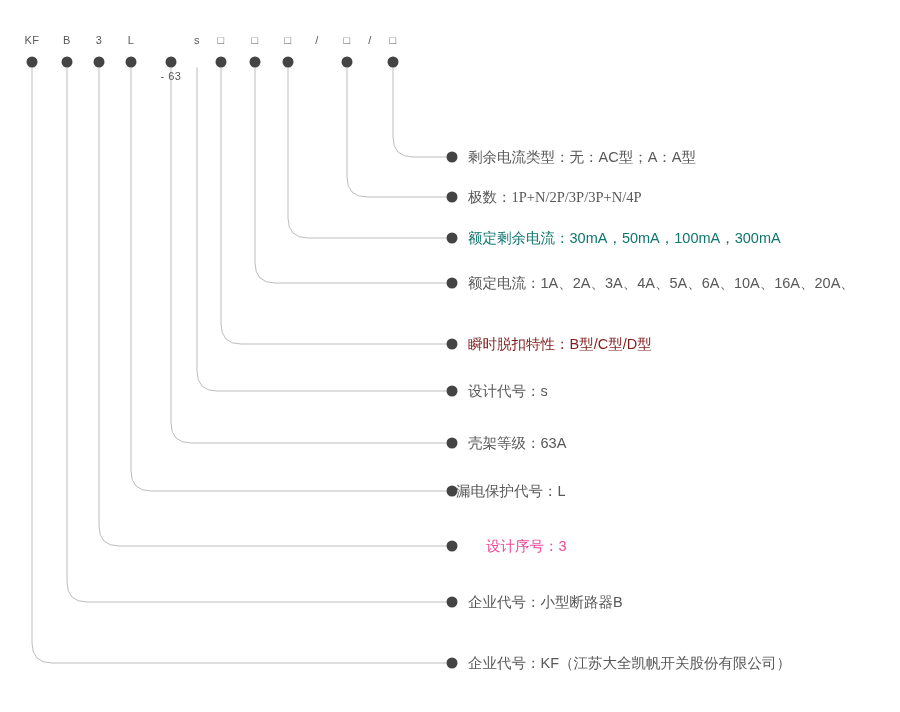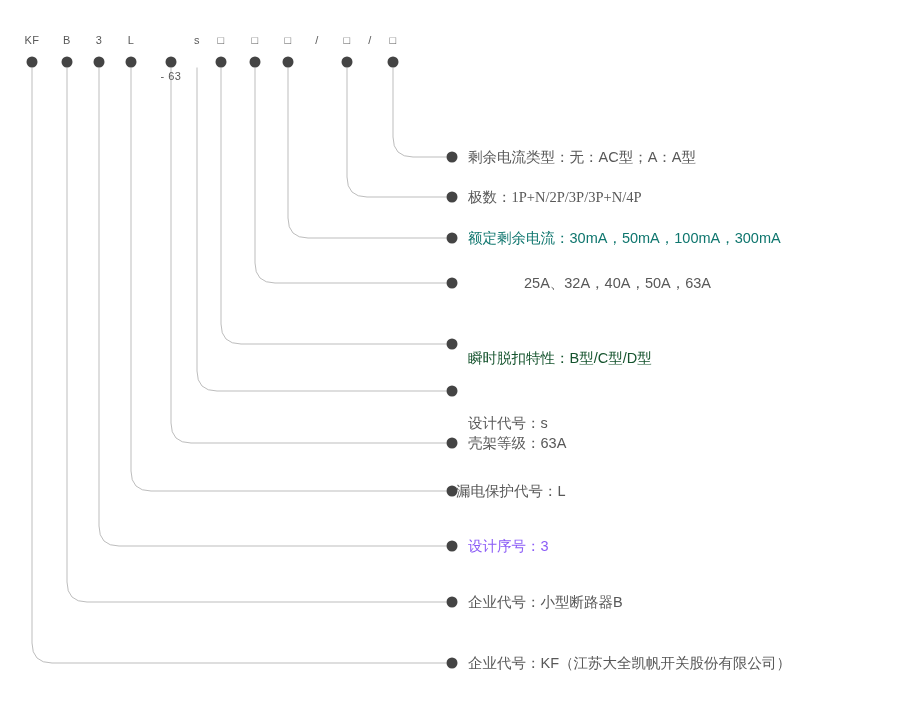--- a/index.html
+++ b/index.html
@@ -84,21 +84,21 @@
     <div class="code-char" style="left: 288px; top: 34px; color: rgb(88, 88, 88);">□</div>
     <div class="code-char" style="left: 317px; top: 34px; color: rgb(88, 88, 88);">/</div>
     <div class="code-char" style="left: 347px; top: 34px; color: rgb(88, 88, 88);">□</div>
     <div class="code-char" style="left: 370px; top: 34px; color: rgb(88, 88, 88);">/</div>
     <div class="code-char" style="left: 393px; top: 34px; color: rgb(88, 88, 88);">□</div>
   </div>
 <div id="label-layer">
     <div class="label-text" style="left: 468px; color: rgb(88, 88, 88); top: 147px;"><span>剩余电流类型：无：AC型；A：A型</span></div>
     <div class="label-text" style="left: 468px; color: rgb(88, 88, 88); top: 187px; font-family: Liberation Serif, serif;"><span>极数：1P+N/2P/3P/3P+N/4P</span></div>
     <div class="label-text" style="left: 468px; color: #0f766e; top: 228px;"><span>额定剩余电流：30mA，50mA，100mA，300mA</span></div>
-    <div class="label-text" style="left: 468px; color: rgb(88, 88, 88); top: 273px;"><span class="sub-line">25A、32A，40A，50A，63A</span></div>
-    <div class="label-text" style="left: 468px; color: #14532d; top: 348px;"><span>瞬时脱扣特性：B型/C型/D型</span></div>
-    <div class="label-text" style="left: 468px; color: rgb(88, 88, 88); top: 381px; margin-top: 32px;"><span>设计代号：s</span></div>
+    <div class="label-text" style="left: 468px; color: rgb(88, 88, 88); top: 273px;"><span>额定电流：1A、2A、3A、4A、5A、6A、10A、16A、20A、</span></div>
+    <div class="label-text" style="left: 468px; color: #7f1d1d; top: 334px;"><span>瞬时脱扣特性：B型/C型/D型</span></div>
+    <div class="label-text" style="left: 468px; color: rgb(88, 88, 88); top: 381px;"><span>设计代号：s</span></div>
     <div class="label-text" style="left: 468px; color: rgb(88, 88, 88); top: 433px;"><span>壳架等级：63A</span></div>
     <div class="label-text" style="left: 456px; color: rgb(88, 88, 88); top: 481px;"><span>漏电保护代号：L</span></div>
-    <div class="label-text" style="left: 468px; color: #8b5cf6; top: 536px;"><span>设计序号：3</span></div>
+    <div class="label-text" style="left: 486px; color: #ec4899; top: 536px;"><span>设计序号：3</span></div>
     <div class="label-text" style="left: 468px; color: rgb(88, 88, 88); top: 592px;"><span>企业代号：小型断路器B</span></div>
     <div class="label-text" style="left: 468px; color: rgb(88, 88, 88); top: 653px;"><span>企业代号：KF（江苏大全凯帆开关股份有限公司）</span></div>
   </div>
 
 </body></html>

